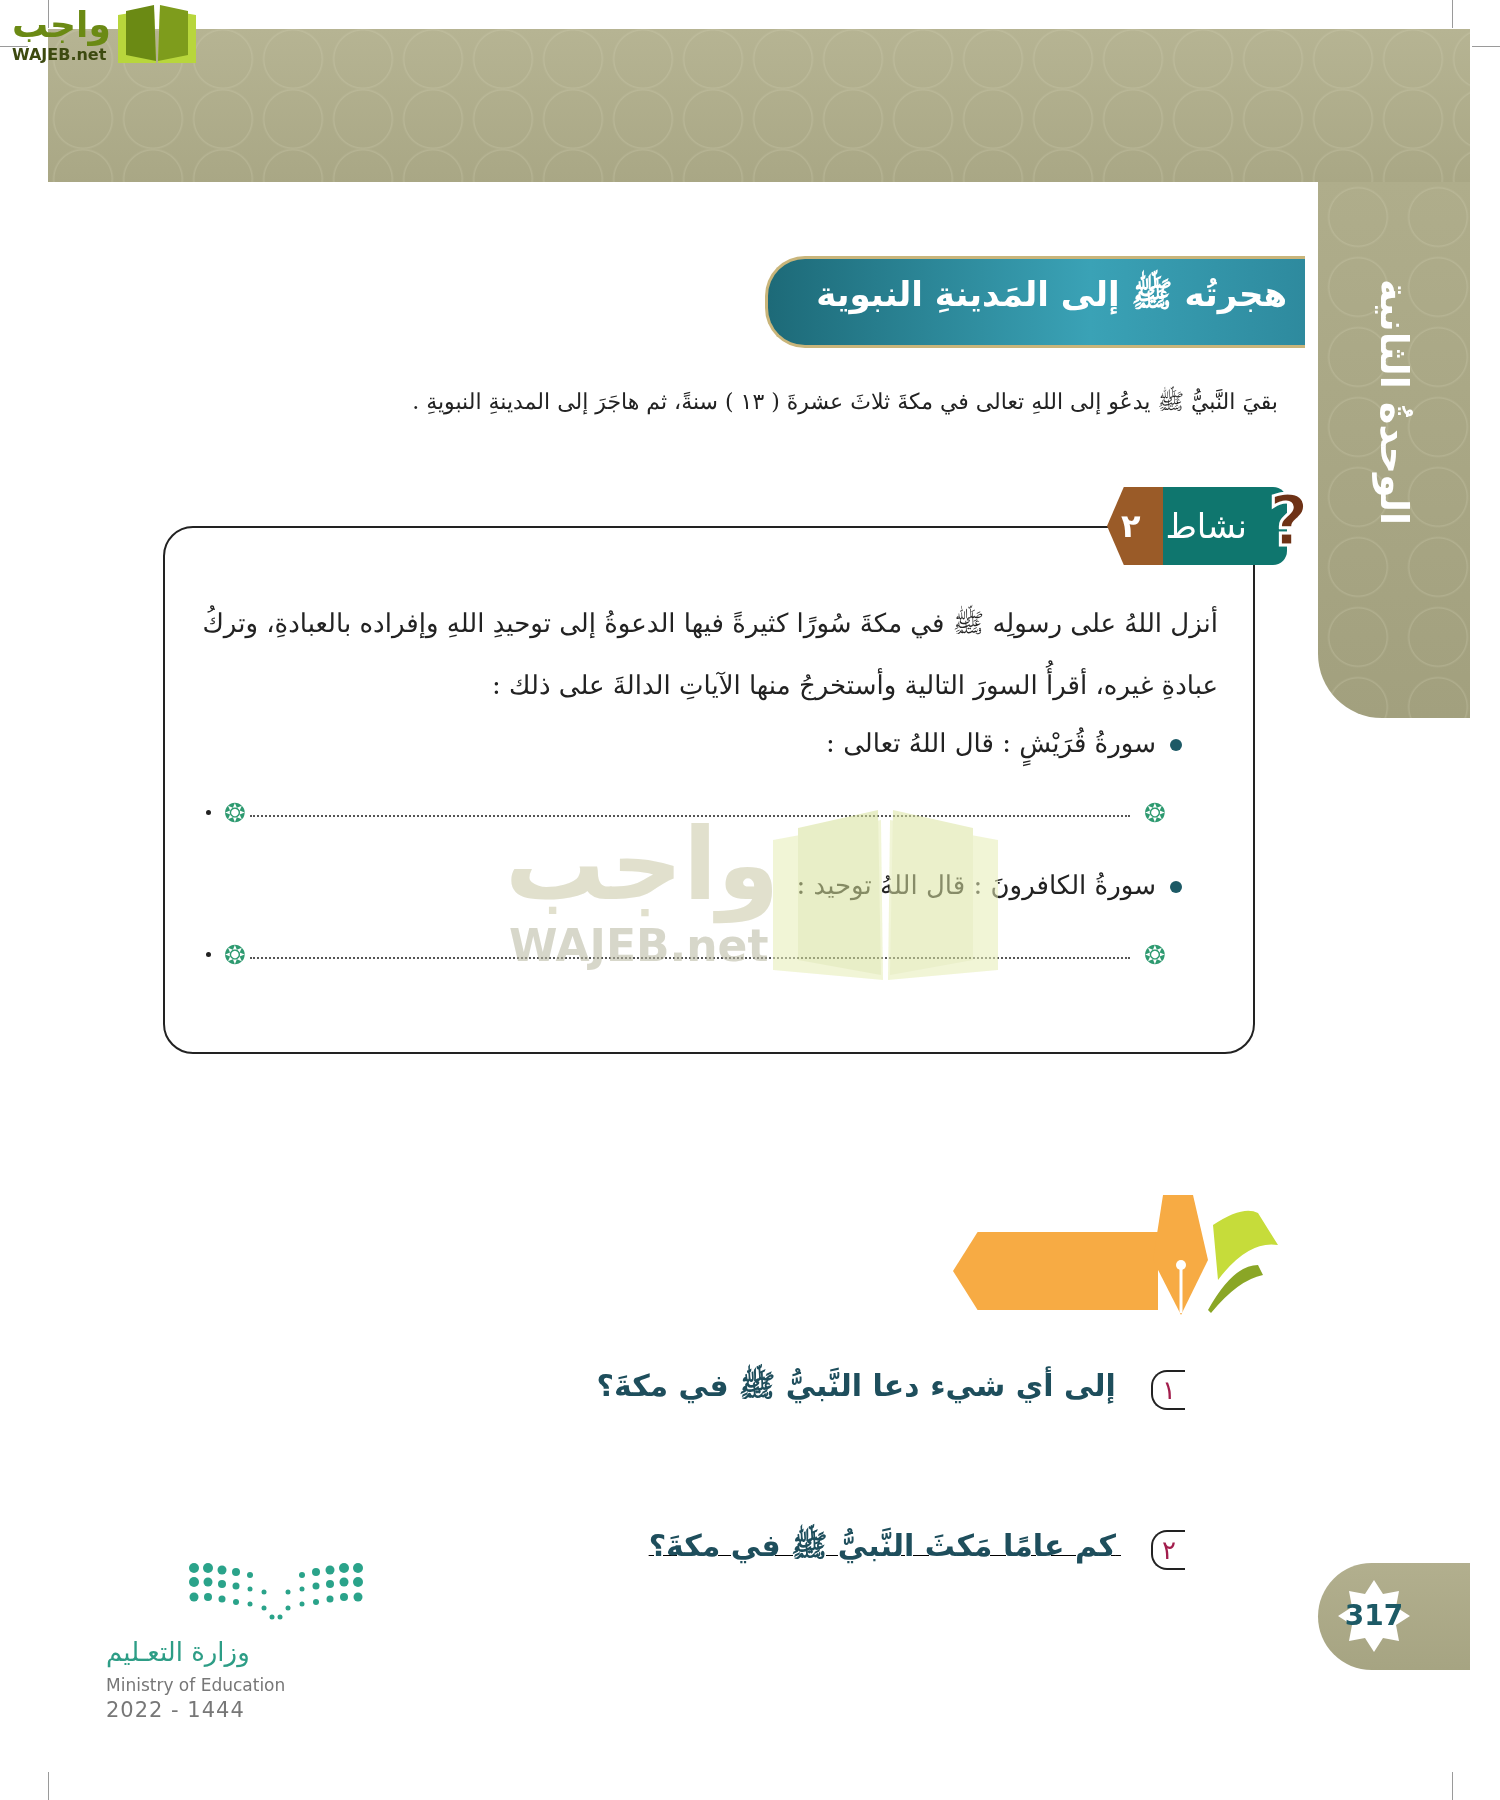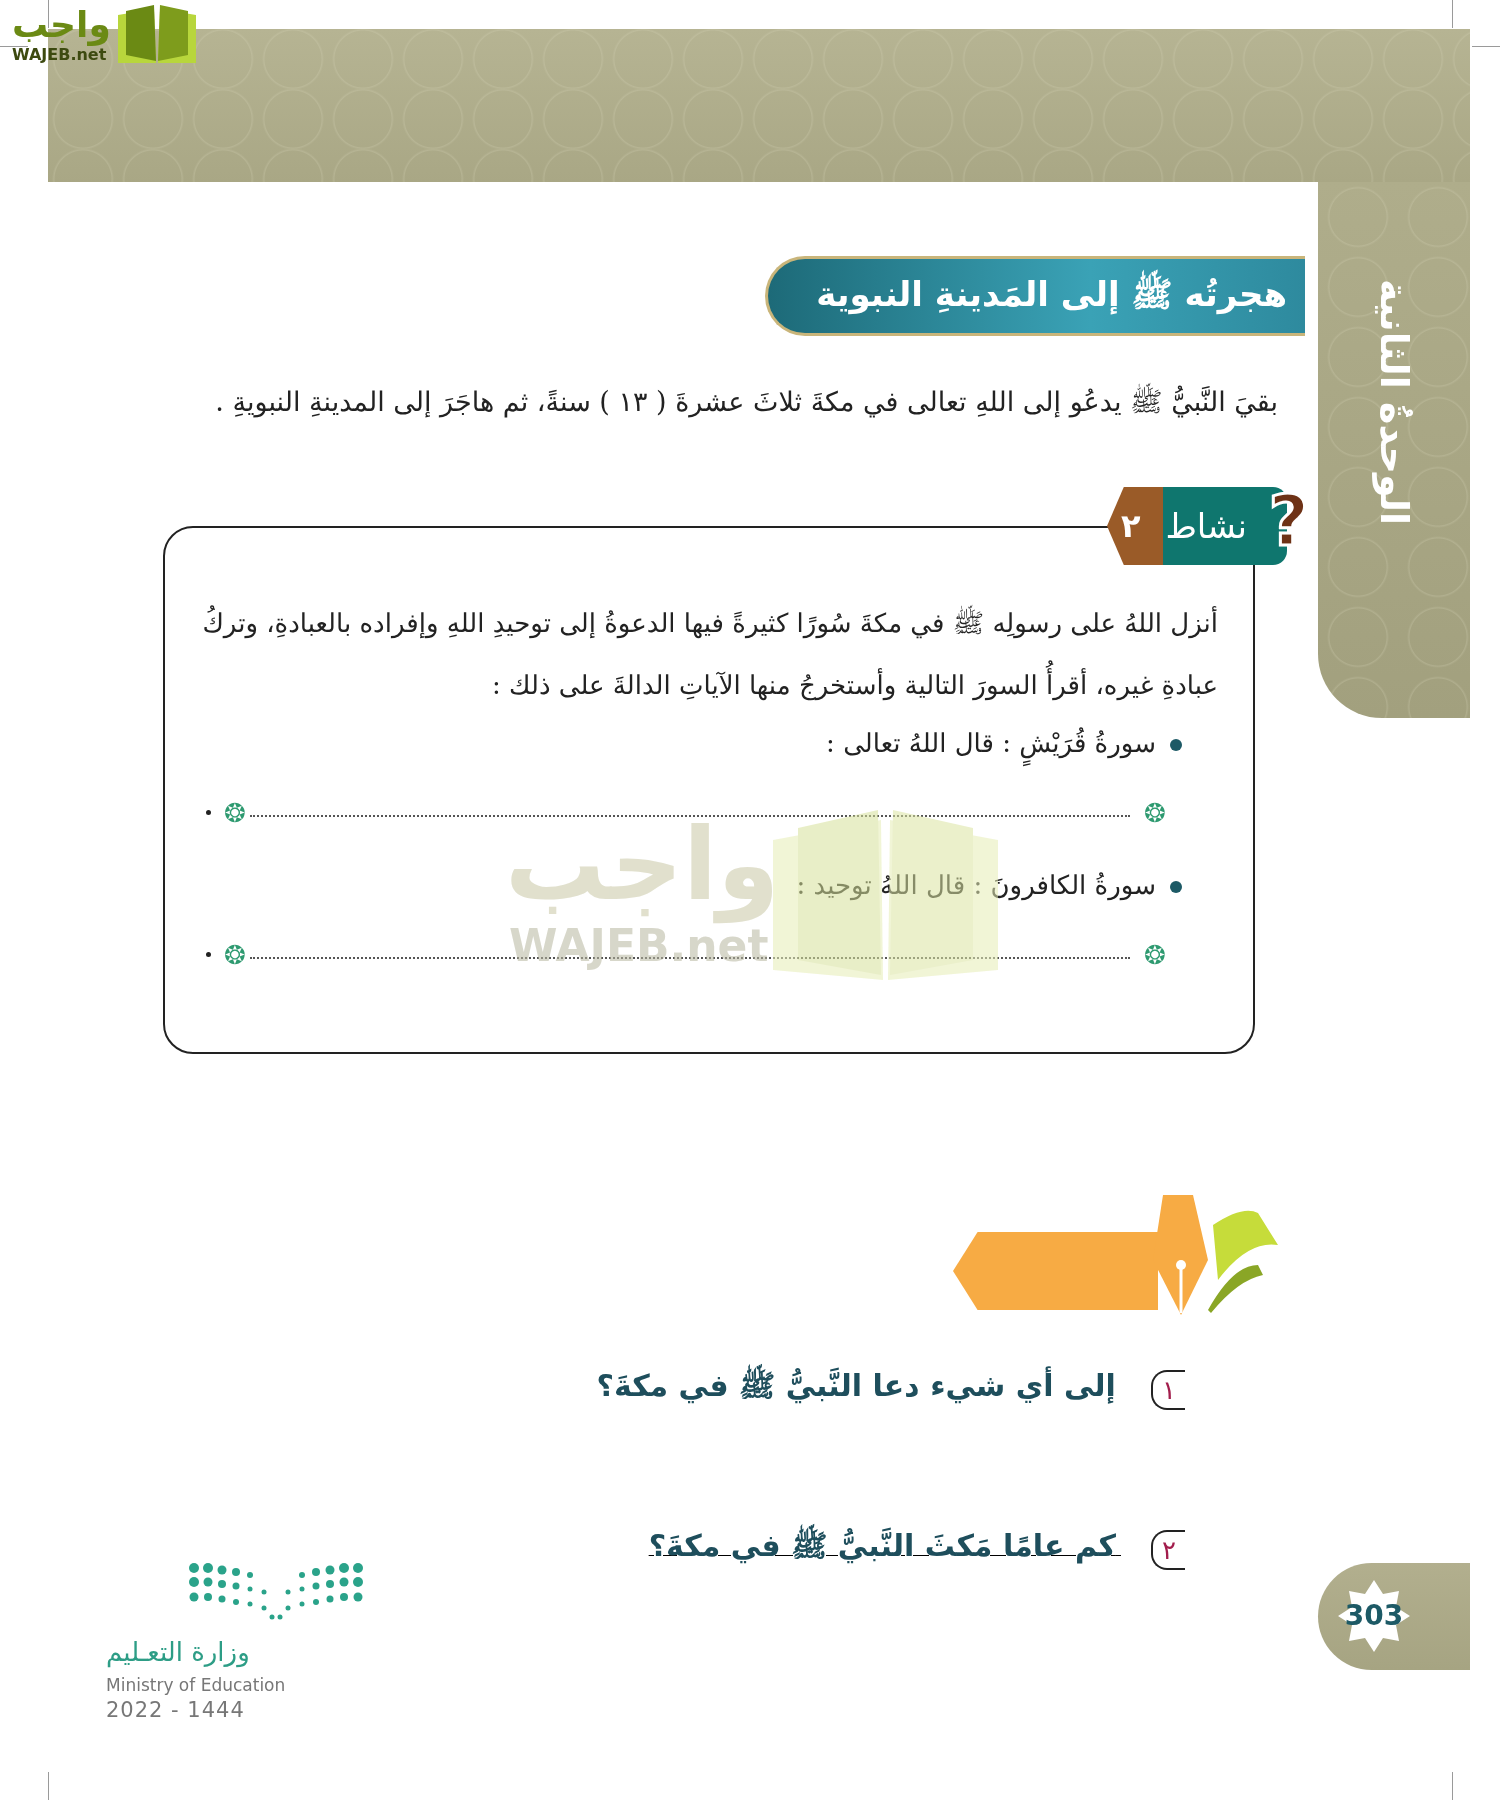--- a/index.html
+++ b/index.html
@@ -15,29 +15,29 @@
   .side-tab { position:absolute; left:1318px; top:182px; width:152px; height:536px;
      background:linear-gradient(180deg,#afad8b,#a2a07e); border-bottom-left-radius:64px; overflow:hidden; }
   .side-tab .band-pattern { background-size:80px 70px; }
   .side-label { position:absolute; left:50%; top:220px; transform:translate(-50%,-50%) rotate(90deg);
      color:#fff; font-weight:bold; font-size:38px; white-space:nowrap; direction:rtl; }
   .logo { position:absolute; left:10px; top:5px; width:180px; height:62px; }
   .logo-ar { position:absolute; left:2px; top:0; color:#6b8a14; font-weight:bold; font-size:36px; direction:rtl; line-height:40px;}
   .logo-en { position:absolute; left:2px; top:40px; color:#3d4a10; font-weight:bold; font-size:16px; }
   .logo-book { position:absolute; left:106px; top:0; }
 
-  .title-banner { position:absolute; left:765px; top:256px; width:540px; height:80px; }
+  .title-banner { position:absolute; left:765px; top:256px; width:540px; height:92px; }
   .title-banner .shape { position:absolute; inset:0;
      background:linear-gradient(90deg,#1d6a78 0%,#3aa2b6 60%,#2e8a9e 100%);
      border:3px solid #c9b57a; border-right:none; border-radius:40px 0 0 40px; }
   .title-text { position:absolute; right:18px; top:0; height:76px; line-height:76px; color:#fff;
      font-weight:bold; font-size:34px; direction:rtl; white-space:nowrap; }
 
   .intro { position:absolute; right:222px; top:372px; width:1130px; text-align:right; direction:rtl;
-     font-family:"DejaVu Serif", serif; font-size:27px; color:#222; line-height:60px; white-space:nowrap; }
+     font-family:"DejaVu Serif", serif; font-size:22px; color:#222; line-height:60px; white-space:nowrap; }
 
   .act-box { position:absolute; left:163px; top:526px; width:1088px; height:524px;
      border:2.5px solid #222; border-radius:30px; }
   .act-tag { position:absolute; left:1107px; top:487px; width:200px; height:78px; }
   .act-tag .num-part { position:absolute; left:0; top:0; width:56px; height:78px;
      background:#9a5b28; clip-path:polygon(30% 0,100% 0,100% 100%,30% 100%,0 50%); }
   .act-tag .label-part { position:absolute; left:56px; top:0; width:124px; height:78px;
      background:#0f766e; border-radius:0 14px 14px 0; }
   .act-num { position:absolute; left:14px; top:0; line-height:78px; color:#fff; font-size:32px; font-weight:bold; }
   .act-label { position:absolute; right:40px; top:0; line-height:78px; color:#fff; font-size:34px; direction:rtl; }
@@ -227,14 +227,14 @@
   </svg>
   <div class="moe-ar">وزارة التعـليم</div>
   <div class="moe-en">Ministry of Education</div>
   <div class="moe-year">2022 - 1444</div>
 </div>
 
 <div class="page-tab">
   <svg class="page-star" viewBox="0 0 72 72">
     <polygon fill="#fff" points="36,0 45,14 61,11 58,27 72,36 58,45 61,61 45,58 36,72 27,58 11,61 14,45 0,36 14,27 11,11 27,14"></polygon>
   </svg>
-  <div class="page-num">303</div>
+  <div class="page-num">317</div>
 </div>
 
 </body></html>

